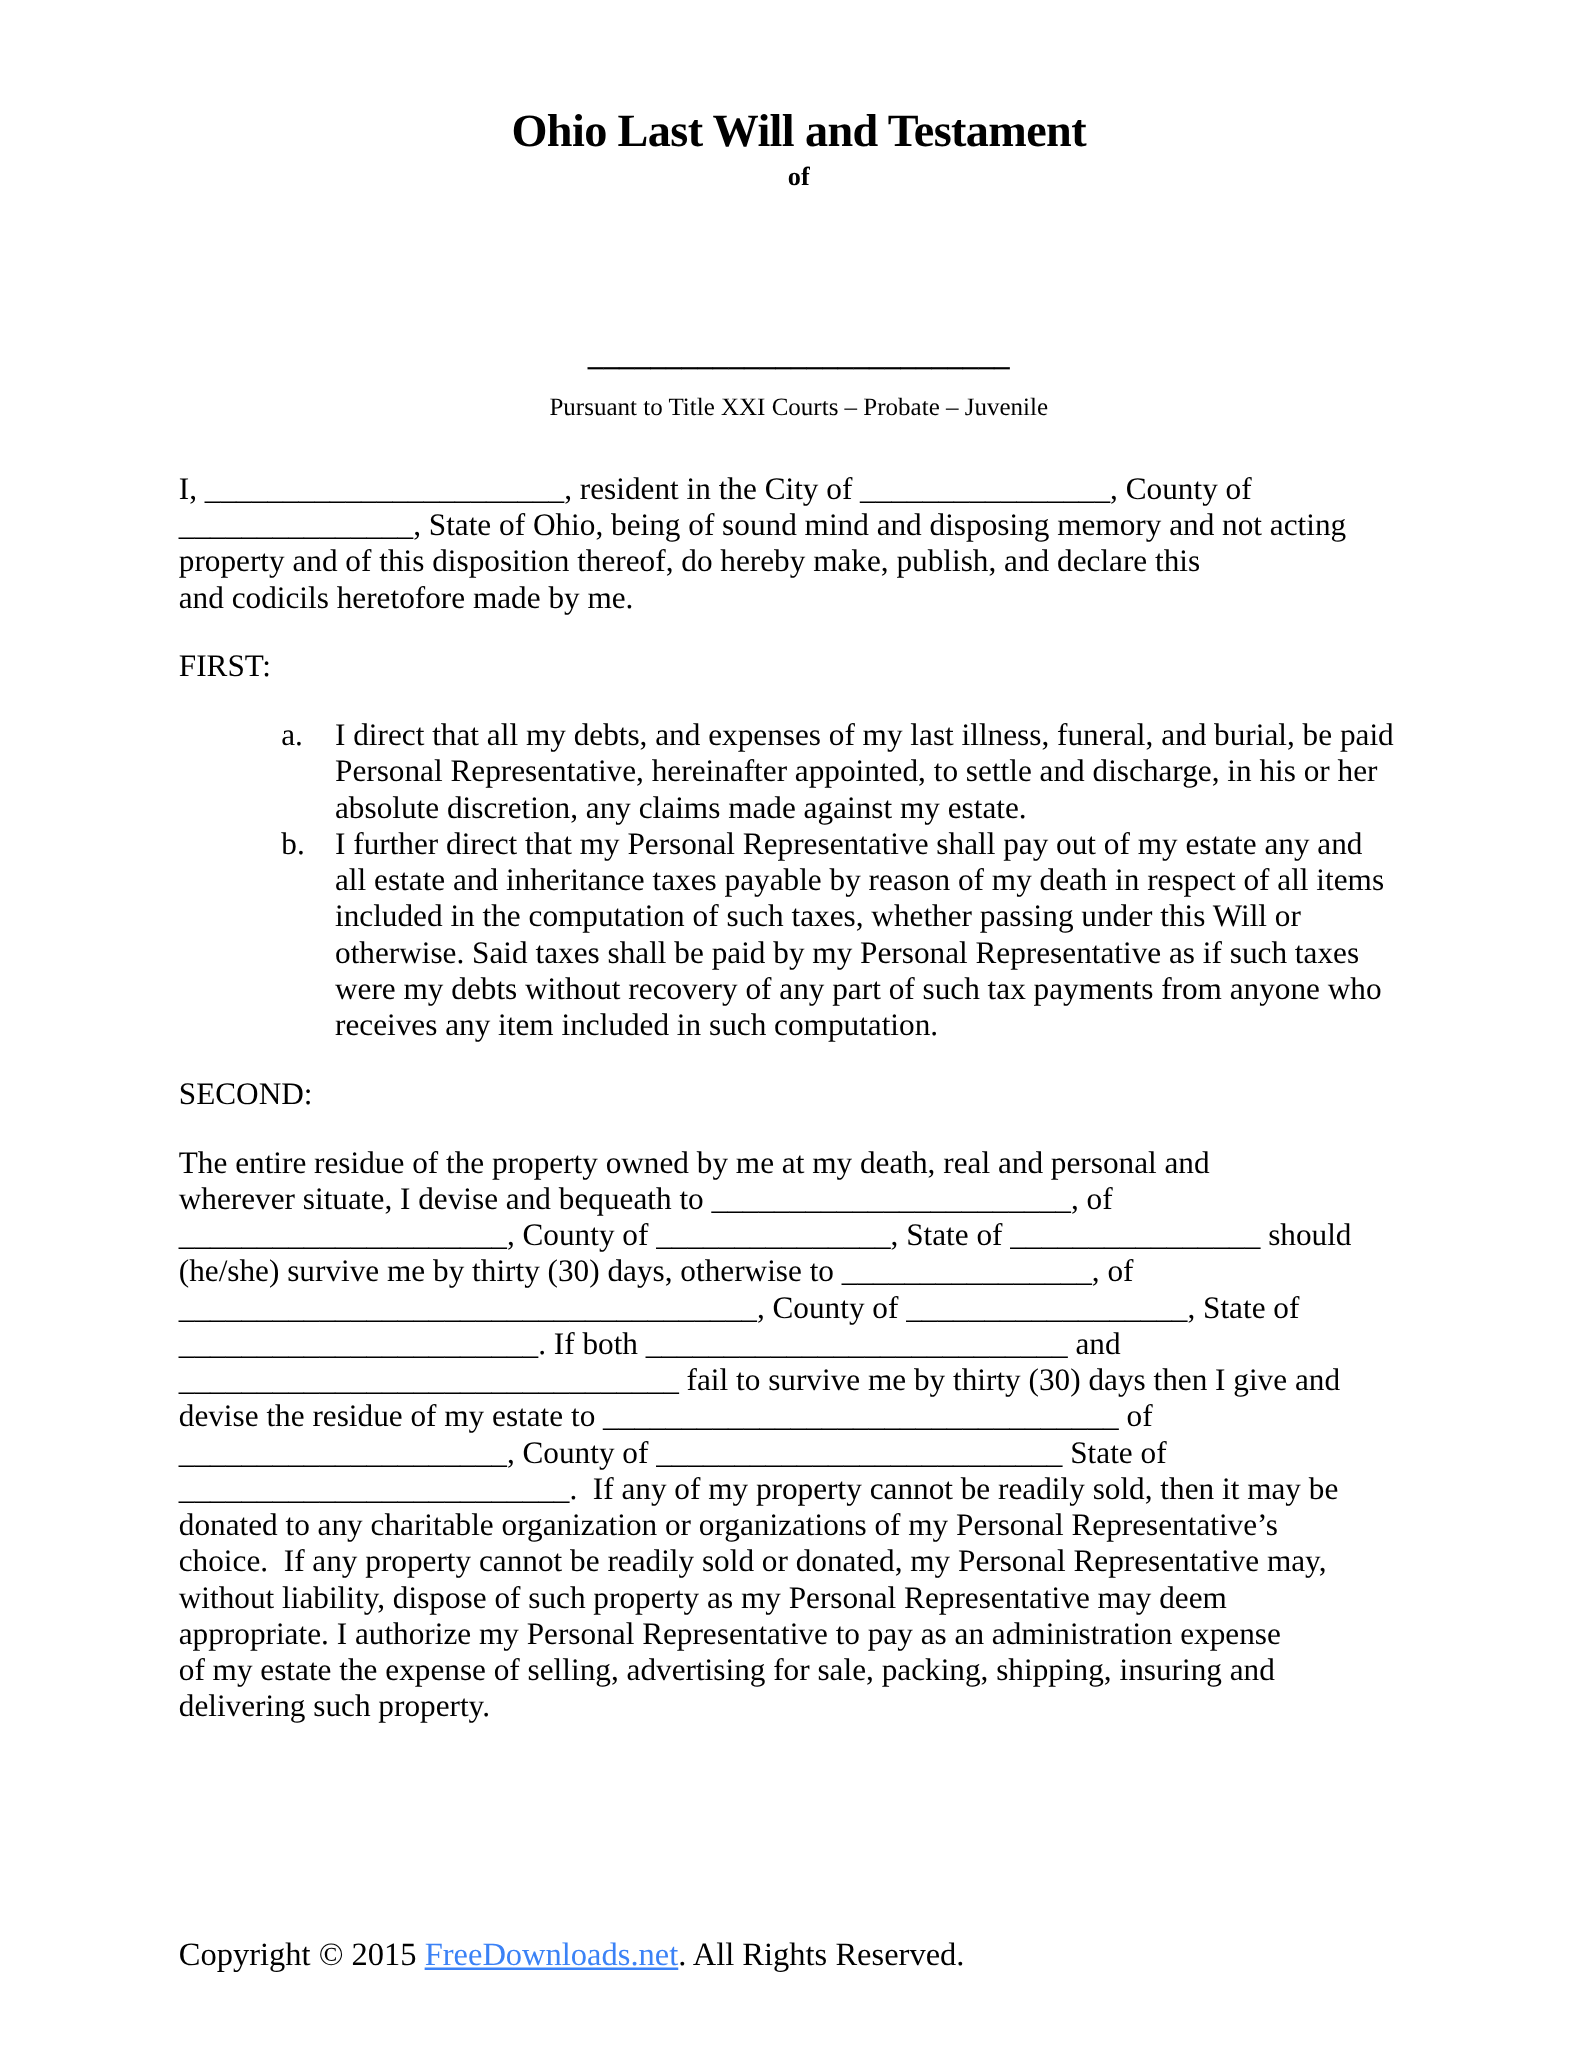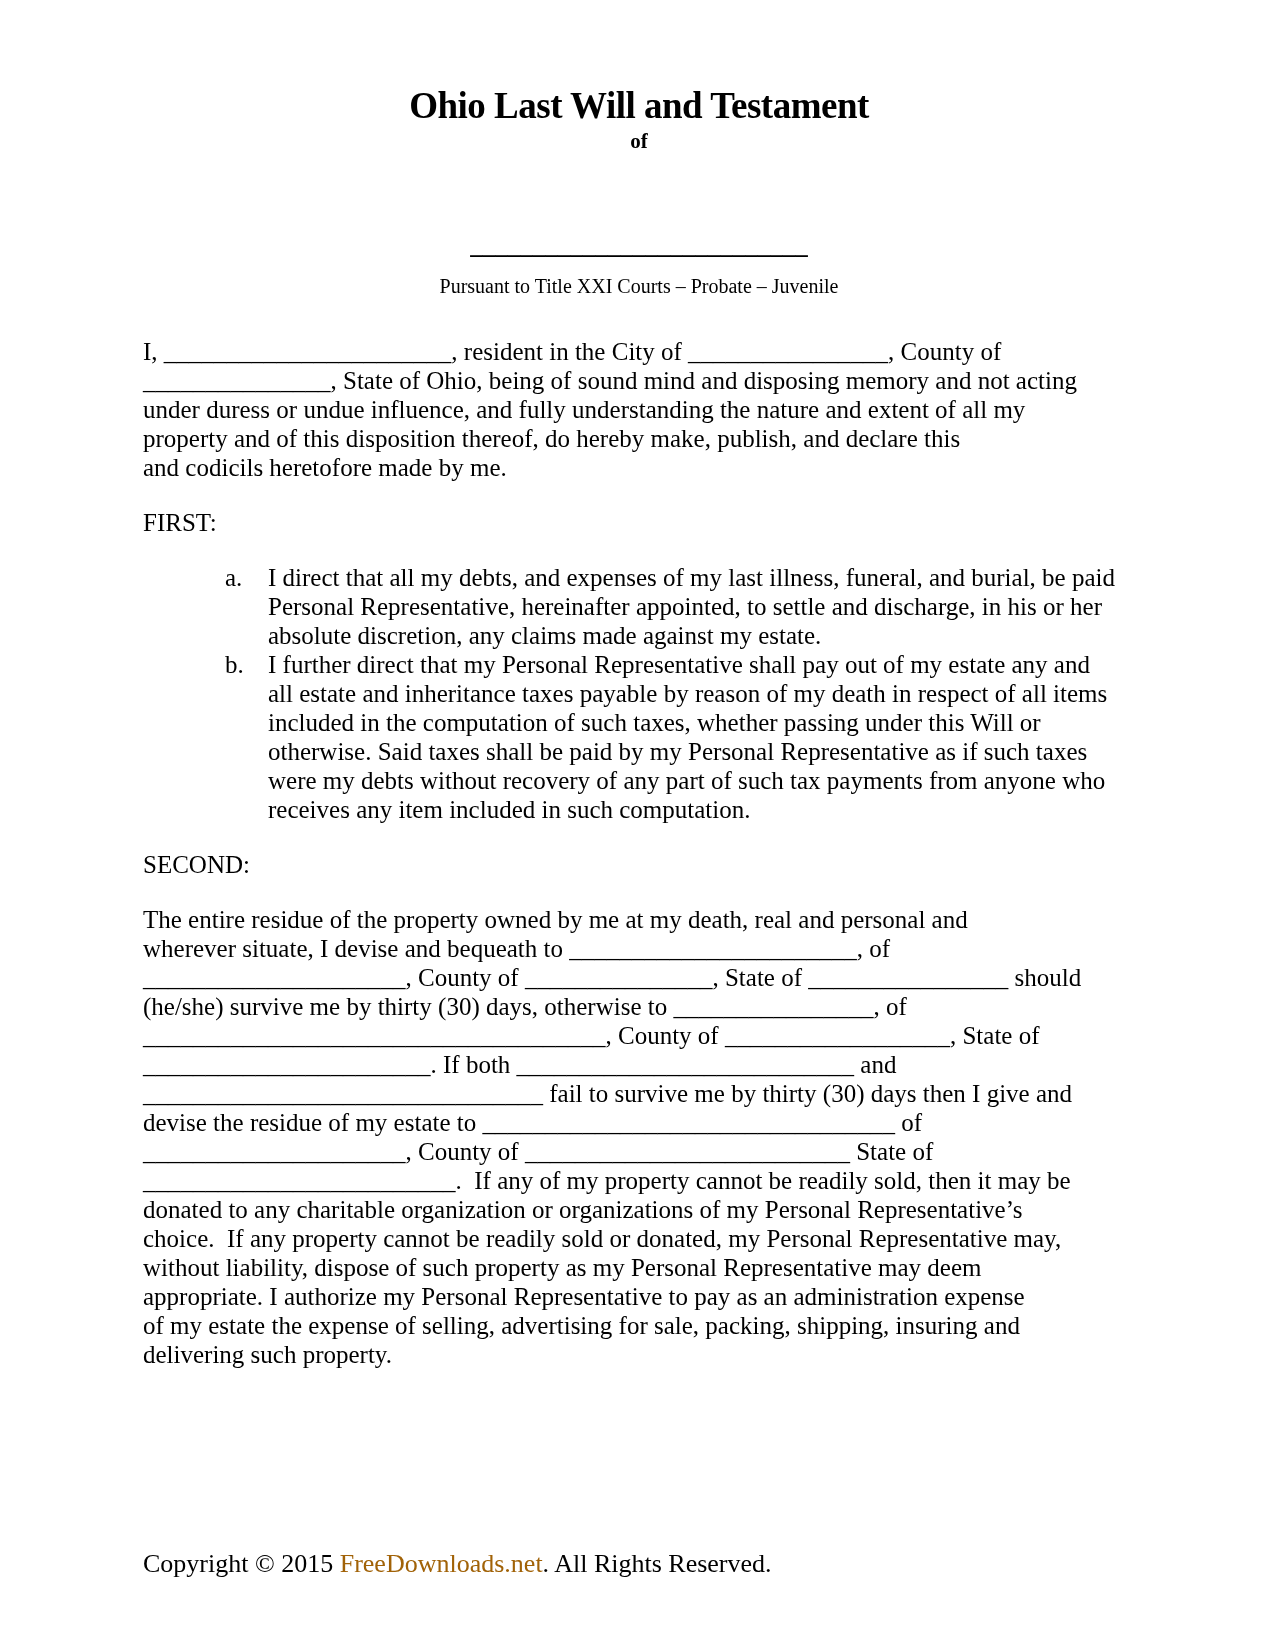--- a/index.html
+++ b/index.html
@@ -12,50 +12,49 @@
     font-family:"Liberation Serif", serif;
     font-size:25px;
     color:#000000;
     overflow:hidden;
   }
   .title {
     font-size:37px; font-weight:bold; text-align:center;
     line-height:42px; letter-spacing:-0.5px;
   }
   .subtitle { font-size:21px; font-weight:bold; text-align:center; line-height:25px; margin-top:2px; }
-  .name-line { text-align:center; font-weight:bold; line-height:29px; margin-top:76px; white-space:pre; }
+  .name-line { text-align:center; font-weight:bold; line-height:29px; margin-top:116px; white-space:pre; }
   .pursuant { text-align:center; font-size:20px; line-height:30px; margin-top:12px; }
   .para { margin-top:36px; }
   .para.tight { margin-top:26px; }
   .line { white-space:pre; line-height:29px; }
   .heading { font-weight:normal; line-height:29px; margin-top:26px; }
   .list { margin-top:26px; }
   .list-item { display:flex; }
   .marker { flex:none; width:43px; margin-left:82px; line-height:29px; }
   .item-lines { flex:1; min-width:0; }
   .footer {
     position:absolute; left:143px; top:1549px;
     font-size:26px; line-height:30px; white-space:pre;
   }
-  .footer a { color:#a16207; cursor:pointer; }
+  .footer a { color:#3b82f6; text-decoration:underline; cursor:pointer; }
 </style>
 </head>
 <body>
 
 <div class="page">
 
   <div class="title">Ohio Last Will and Testament</div>
   <div class="subtitle">of</div>
   <div class="name-line">___________________________</div>
   <div class="pursuant">Pursuant to Title XXI Courts – Probate – Juvenile</div>
 
   <div class="para">
     <div class="line">I, _______________________, resident in the City of ________________, County of</div>
     <div class="line">_______________, State of Ohio, being of sound mind and disposing memory and not acting</div>
-    <div class="line">under duress or undue influence, and fully understanding the nature and extent of all my</div>
     <div class="line">property and of this disposition thereof, do hereby make, publish, and declare this</div>
     <div class="line">and codicils heretofore made by me.</div>
   </div>
 
   <div class="heading">FIRST:</div>
 
   <div class="list">
     <div class="list-item">
       <div class="marker line">a.</div>
       <div class="item-lines">

